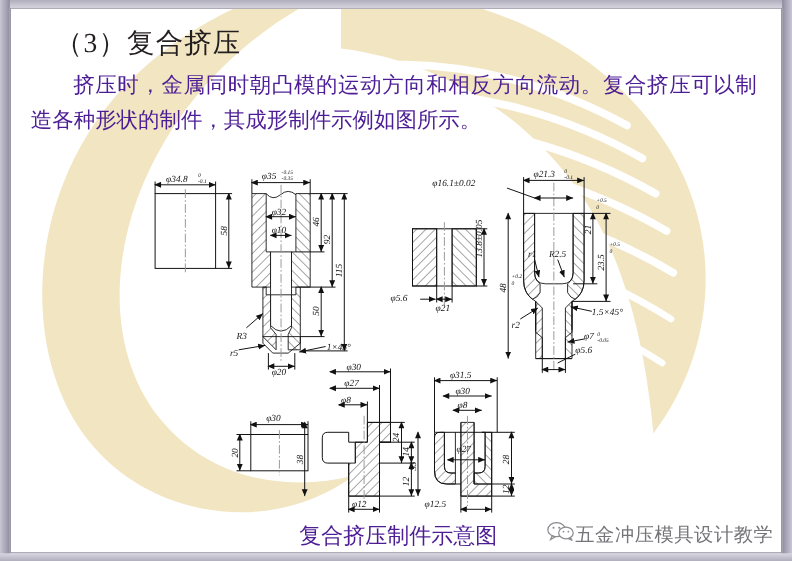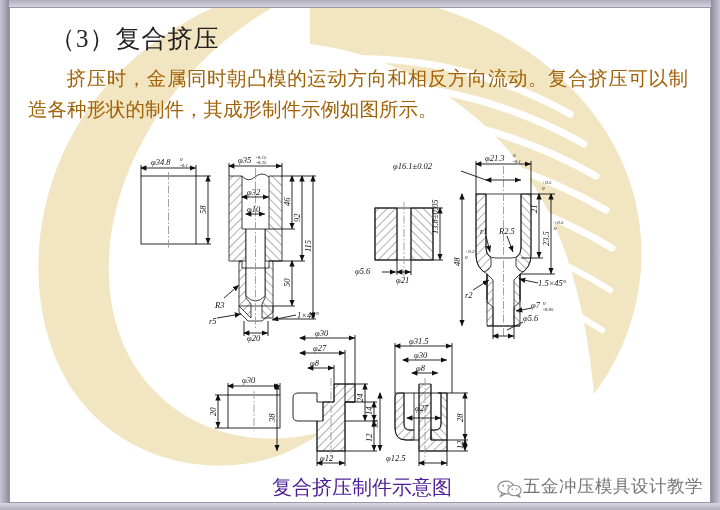--- a/index.html
+++ b/index.html
@@ -25,31 +25,31 @@
   
   .bg-art{position:absolute;left:0;top:0;width:702px;height:496px;}
 
   
   .title{
     position:absolute;left:40px;top:14px;
     font-size:25px;color:#231f20;letter-spacing:1px;white-space:nowrap;
   }
   .para{
     position:absolute;left:18px;top:55px;width:660px;
-    font-size:19.5px;line-height:31px;color:#a16207;text-align:justify;
+    font-size:19.5px;line-height:31px;color:#4c1d95;text-align:justify;
     text-indent:0;
   }
   .para .ind{display:inline-block;width:38px;}
   .caption{
     position:absolute;left:262px;top:466px;font-size:20px;color:#4c1d95;
     white-space:nowrap;
   }
   
   .watermark{
-    position:absolute;left:487px;top:466px;display:flex;align-items:flex-end;gap:0;
+    position:absolute;left:487px;top:466px;display:flex;align-items:flex-start;gap:0;
     color:#6f6f76;white-space:nowrap;
   }
   .watermark .wm-text{font-size:17.5px;color:#757479;letter-spacing:.5px;}
   
   .draw{position:absolute;left:0;top:0;width:702px;height:496px;}
 </style>
 </head>
 <body>
 
 <div class="slide">

